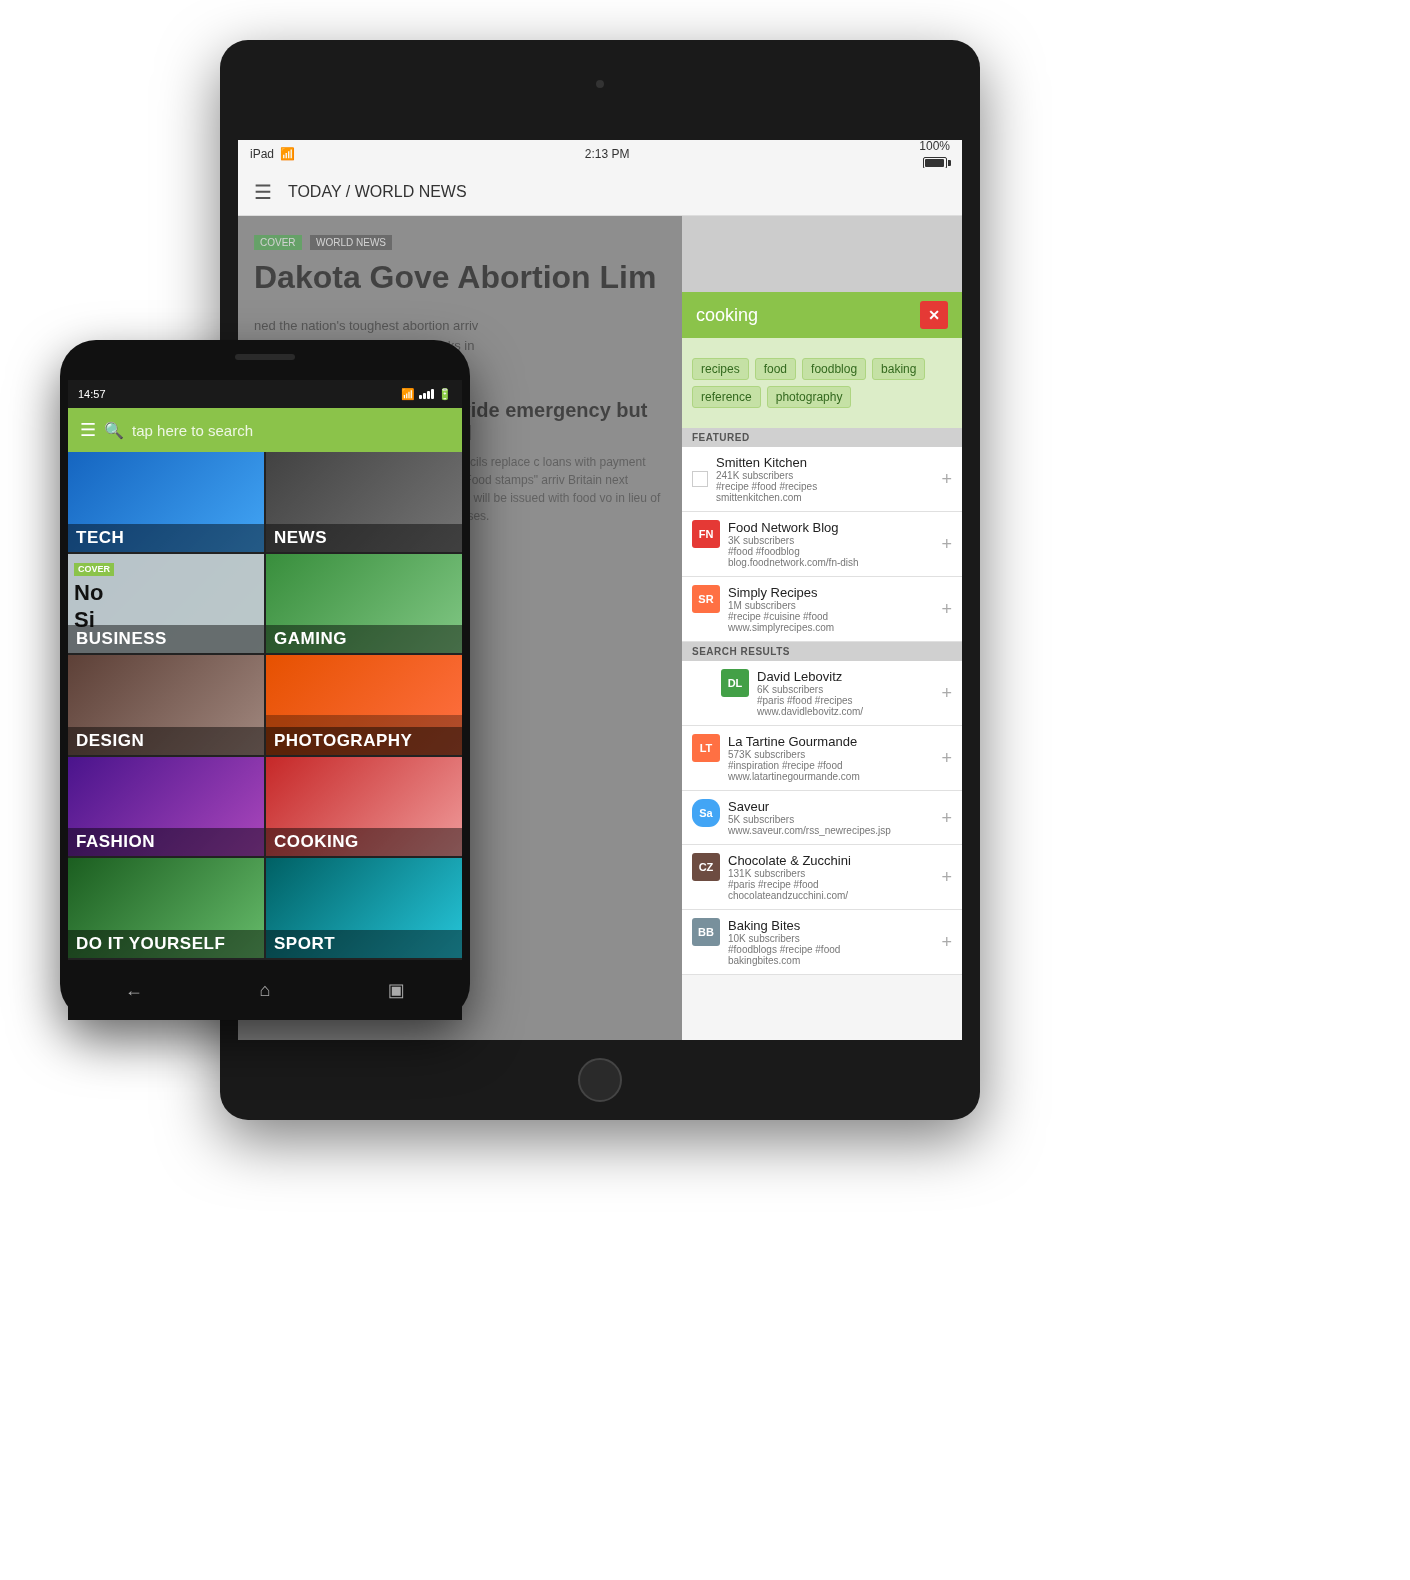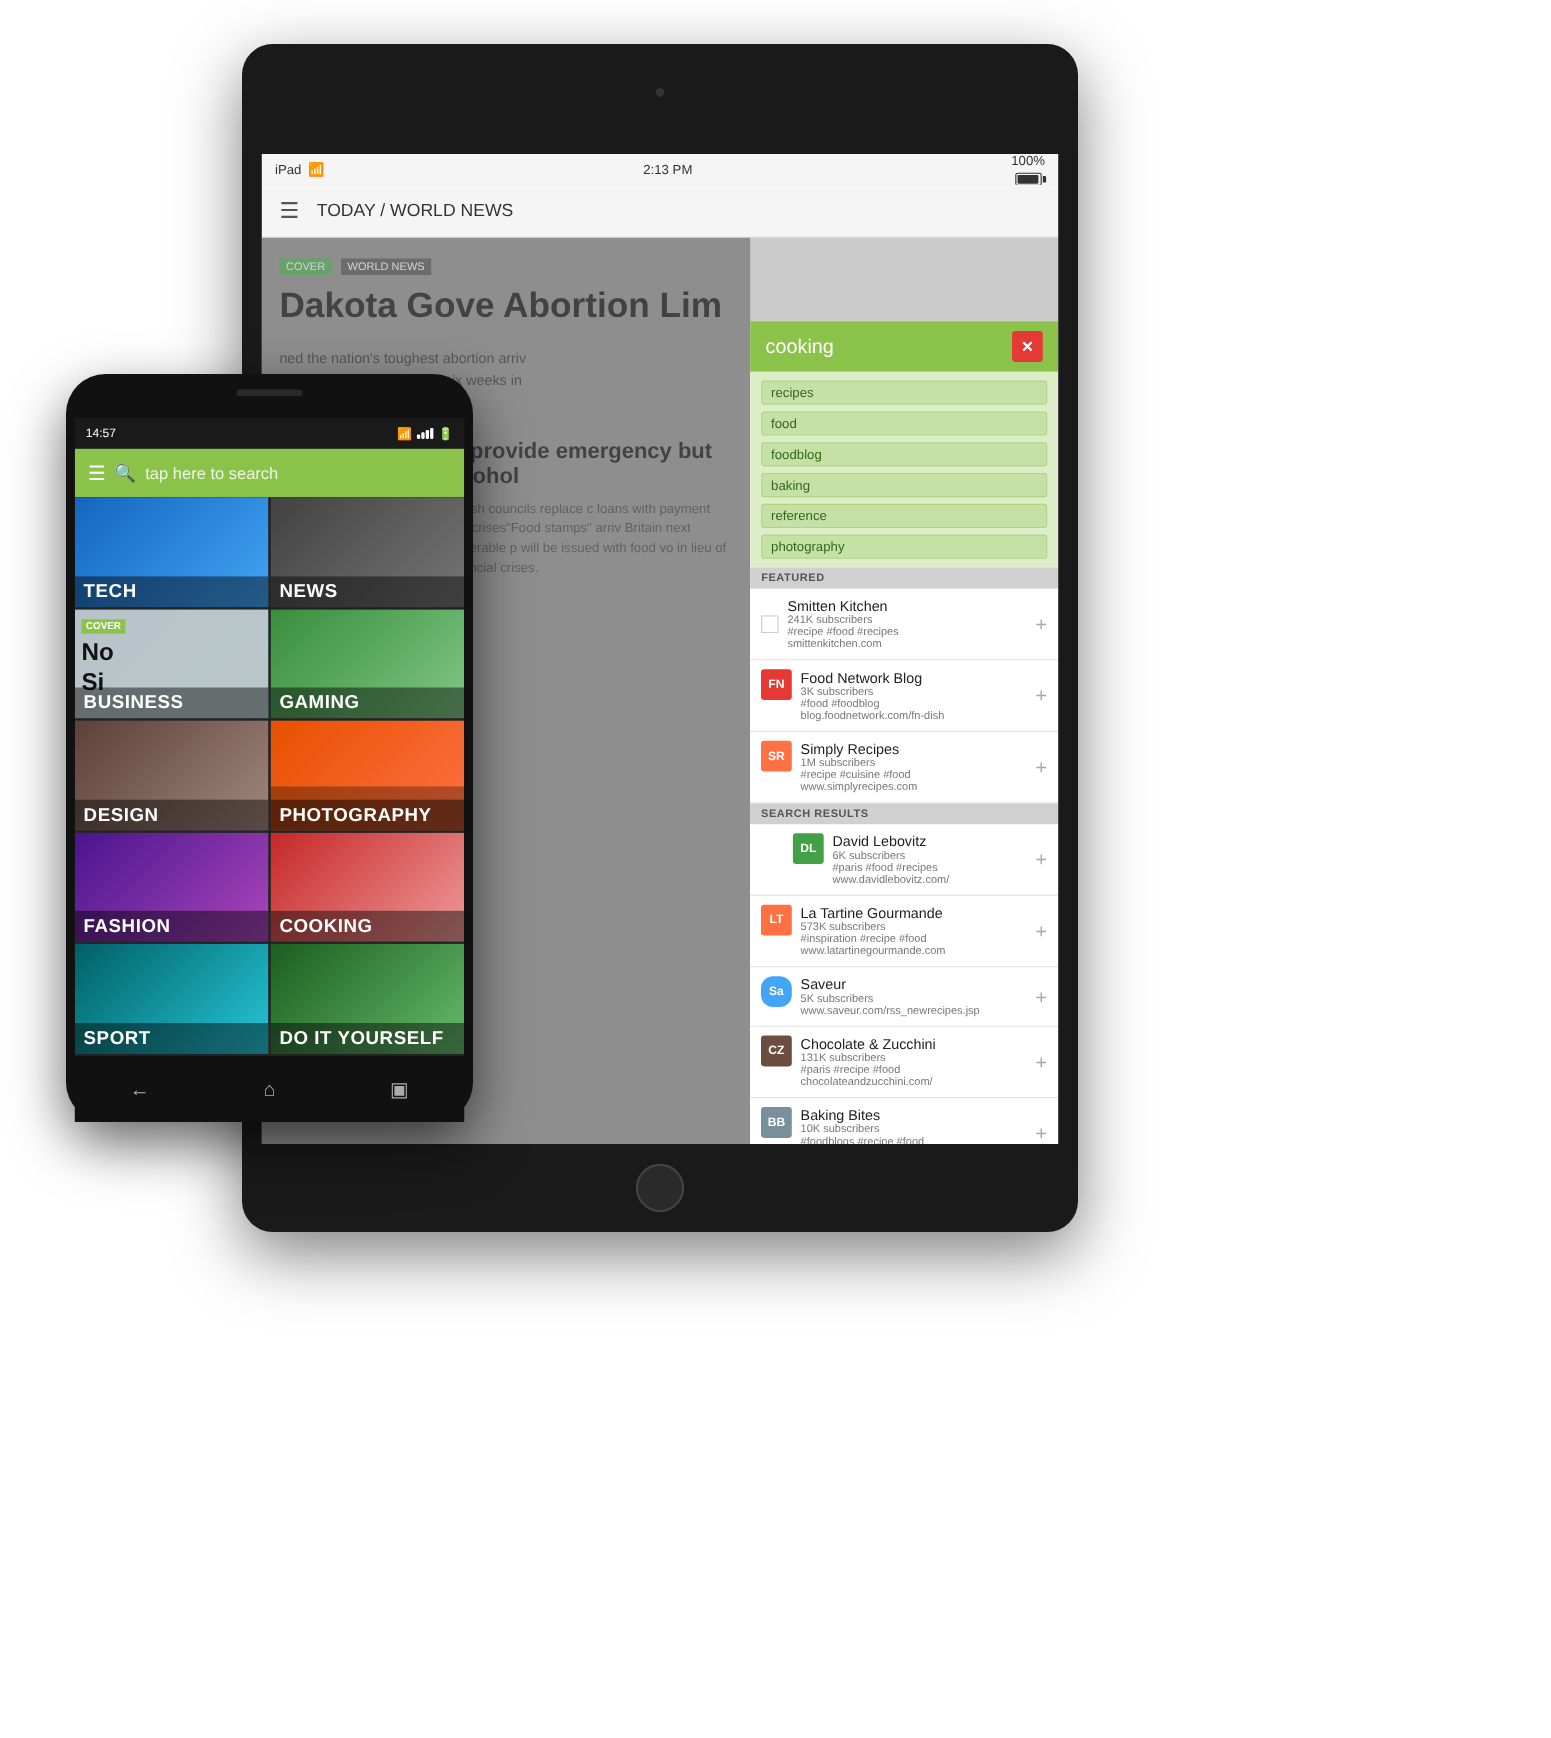--- a/index.html
+++ b/index.html
@@ -201,25 +201,24 @@
       background: #e53935;
       border-radius: 3px;
       display: flex; align-items: center; justify-content: center;
       color: white;
       font-size: 14px;
       font-weight: bold;
       cursor: pointer;
     }
     .sidebar-tags {
       background: #dcedc8;
-      padding: 8px 10px;
+      padding: 20px 10px;
       display: flex;
       flex-wrap: wrap;
       gap: 6px;
-      flex-direction: column;
     }
     .tag {
       background: #c5e1a5;
       border: 1px solid #aed581;
       color: #33691e;
       font-size: 12px;
       padding: 3px 8px;
       border-radius: 3px;
       cursor: pointer;
     }
@@ -284,21 +283,21 @@
       background: #fff;
       flex-shrink: 0;
       align-self: center;
     }
 
     
     .phone {
       position: absolute;
       left: 60px;
       top: 340px;
-      width: 370px;
+      width: 410px;
       height: 680px;
       background: #111;
       border-radius: 36px;
       box-shadow: 0 20px 50px rgba(0,0,0,0.6);
       z-index: 10;
     }
     .phone-speaker {
       position: absolute;
       top: 14px;
       left: 50%;
@@ -704,27 +703,27 @@
         <div class="grid-cell-bg bg-fashion"></div>
         <div class="grid-cell-label">FASHION</div>
       </div>
 
       <div class="grid-cell">
         <div class="grid-cell-bg bg-cooking"></div>
         <div class="grid-cell-label">COOKING</div>
       </div>
 
       <div class="grid-cell">
+        <div class="grid-cell-bg bg-diy"></div>
+        <div class="grid-cell-label">DO IT YOURSELF</div>
+      </div>
+
+      <div class="grid-cell">
         <div class="grid-cell-bg bg-sport"></div>
         <div class="grid-cell-label">SPORT</div>
-      </div>
-
-      <div class="grid-cell">
-        <div class="grid-cell-bg bg-diy"></div>
-        <div class="grid-cell-label">DO IT YOURSELF</div>
       </div>
 
       <div class="grid-cell">
         <div class="grid-cell-bg bg-youtube"></div>
         <div class="grid-cell-label">YOUTUBE</div>
       </div>
 
     </div>
   </div>
 

